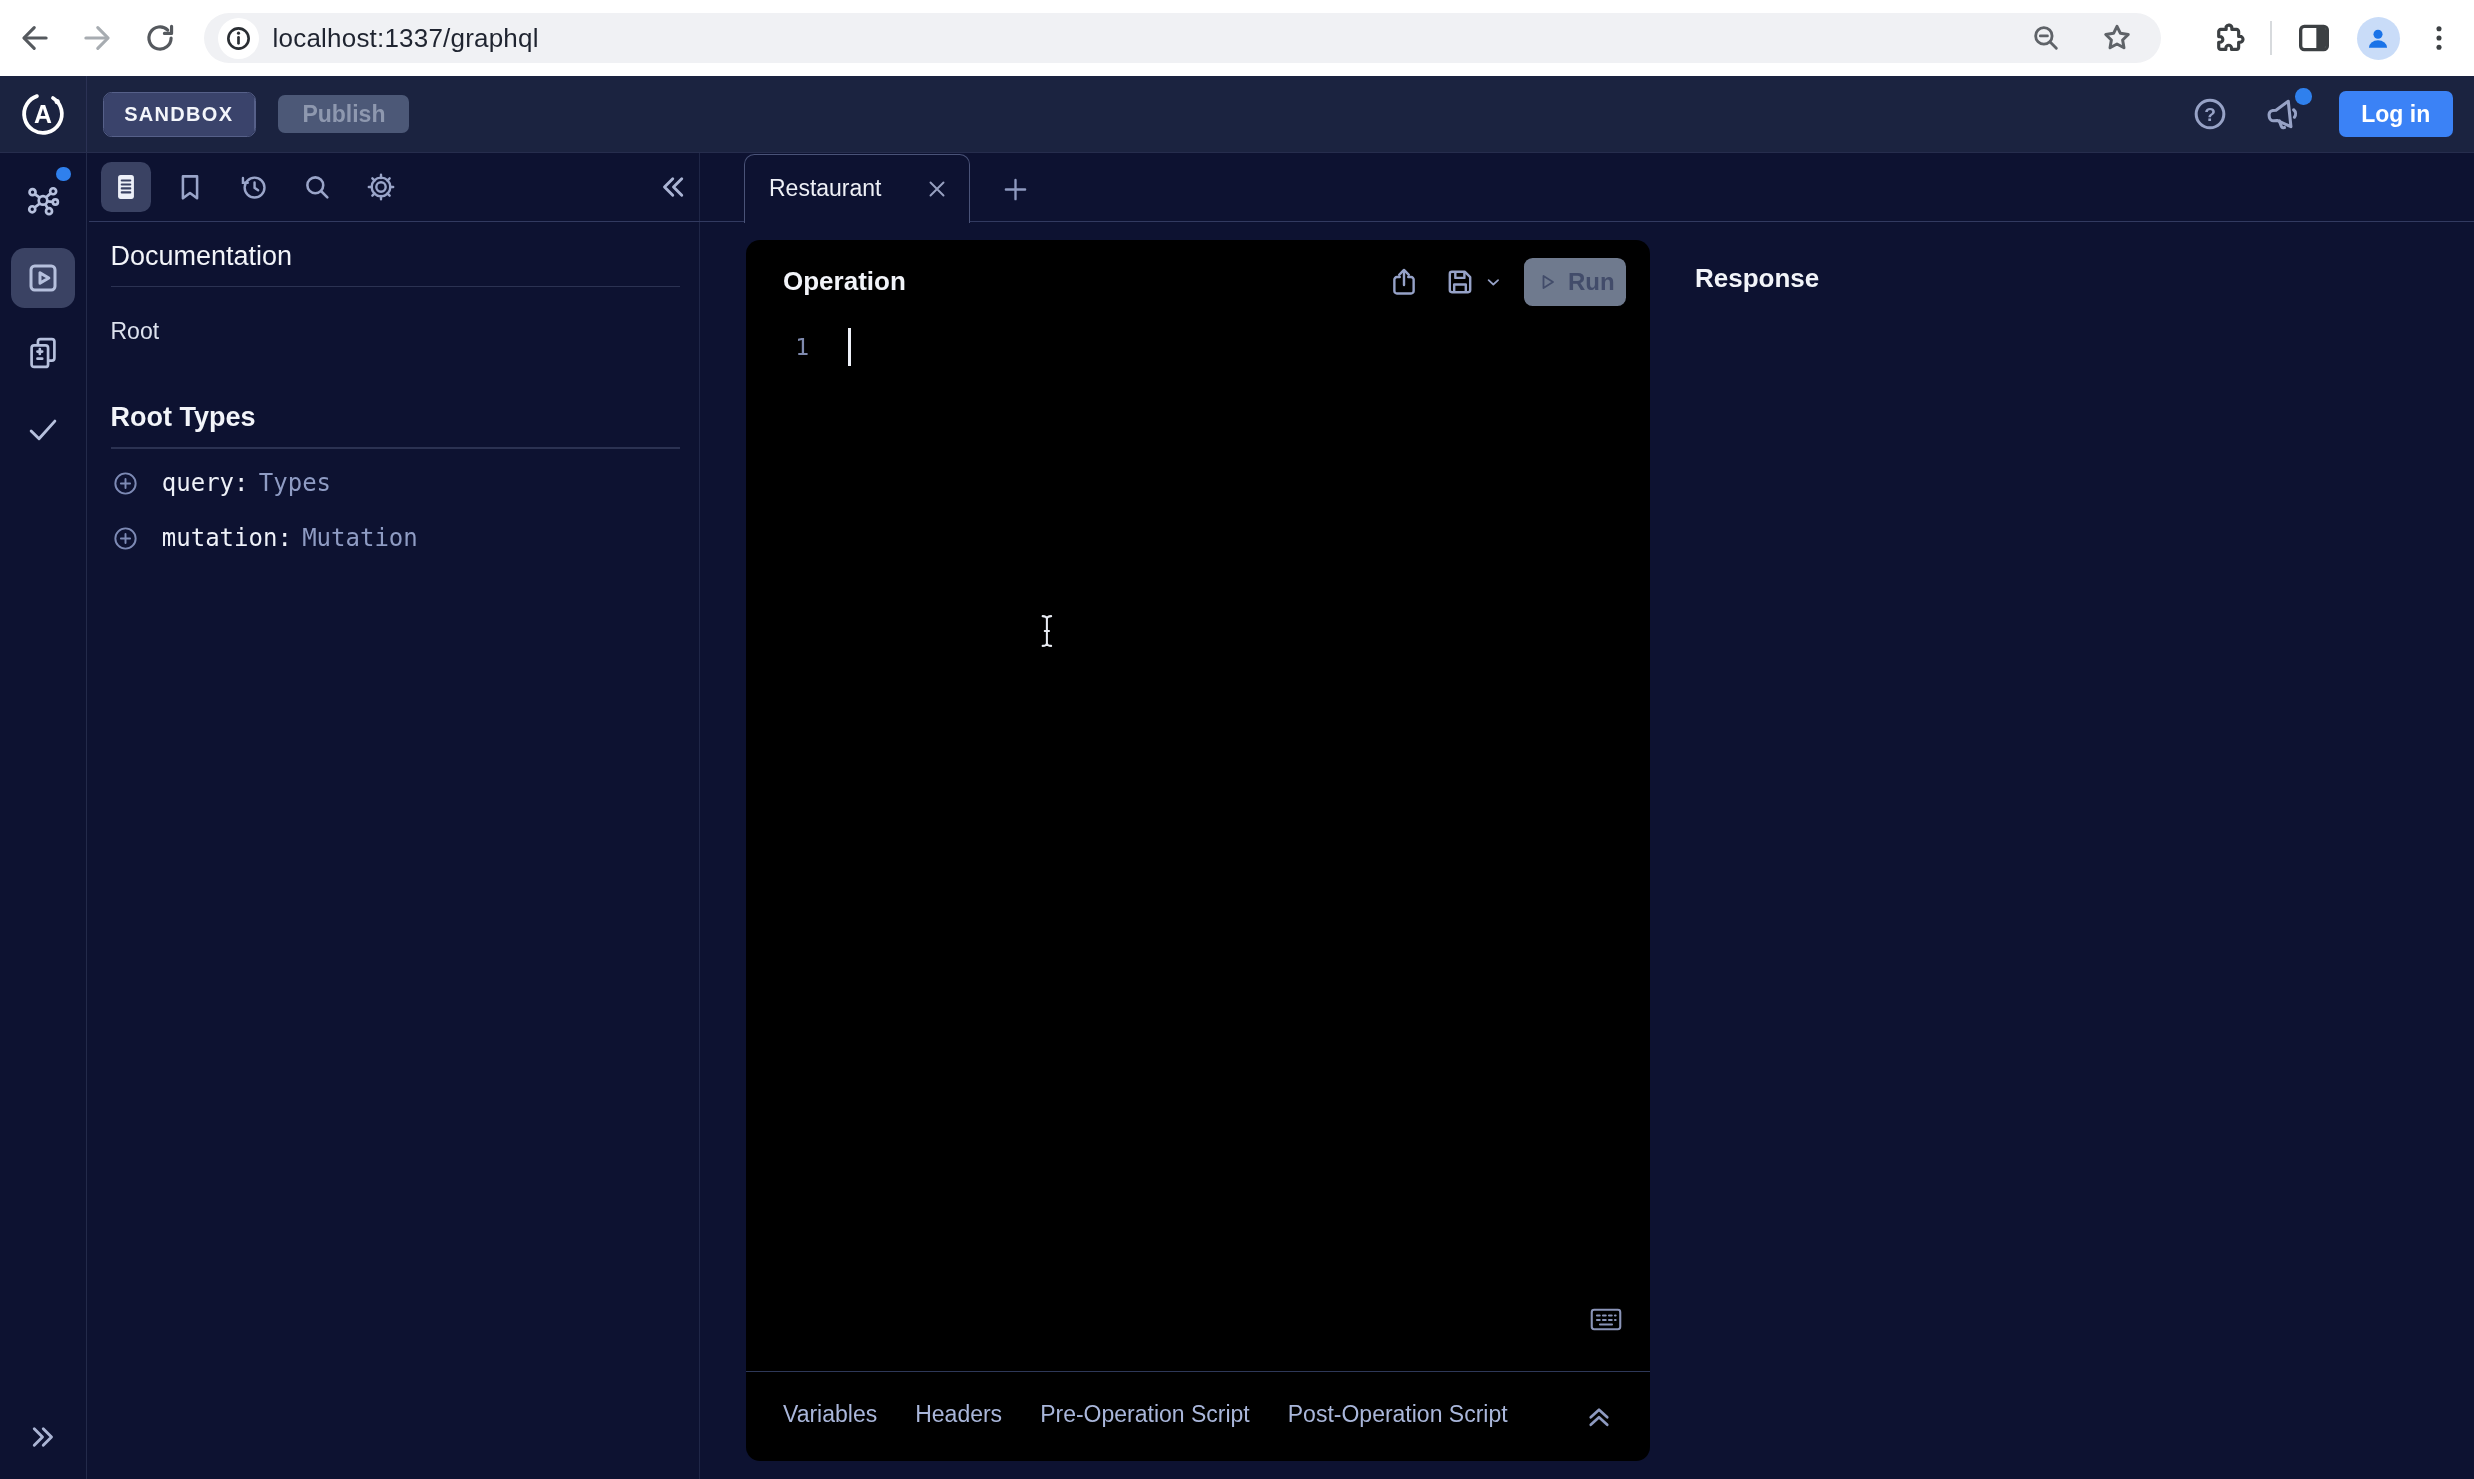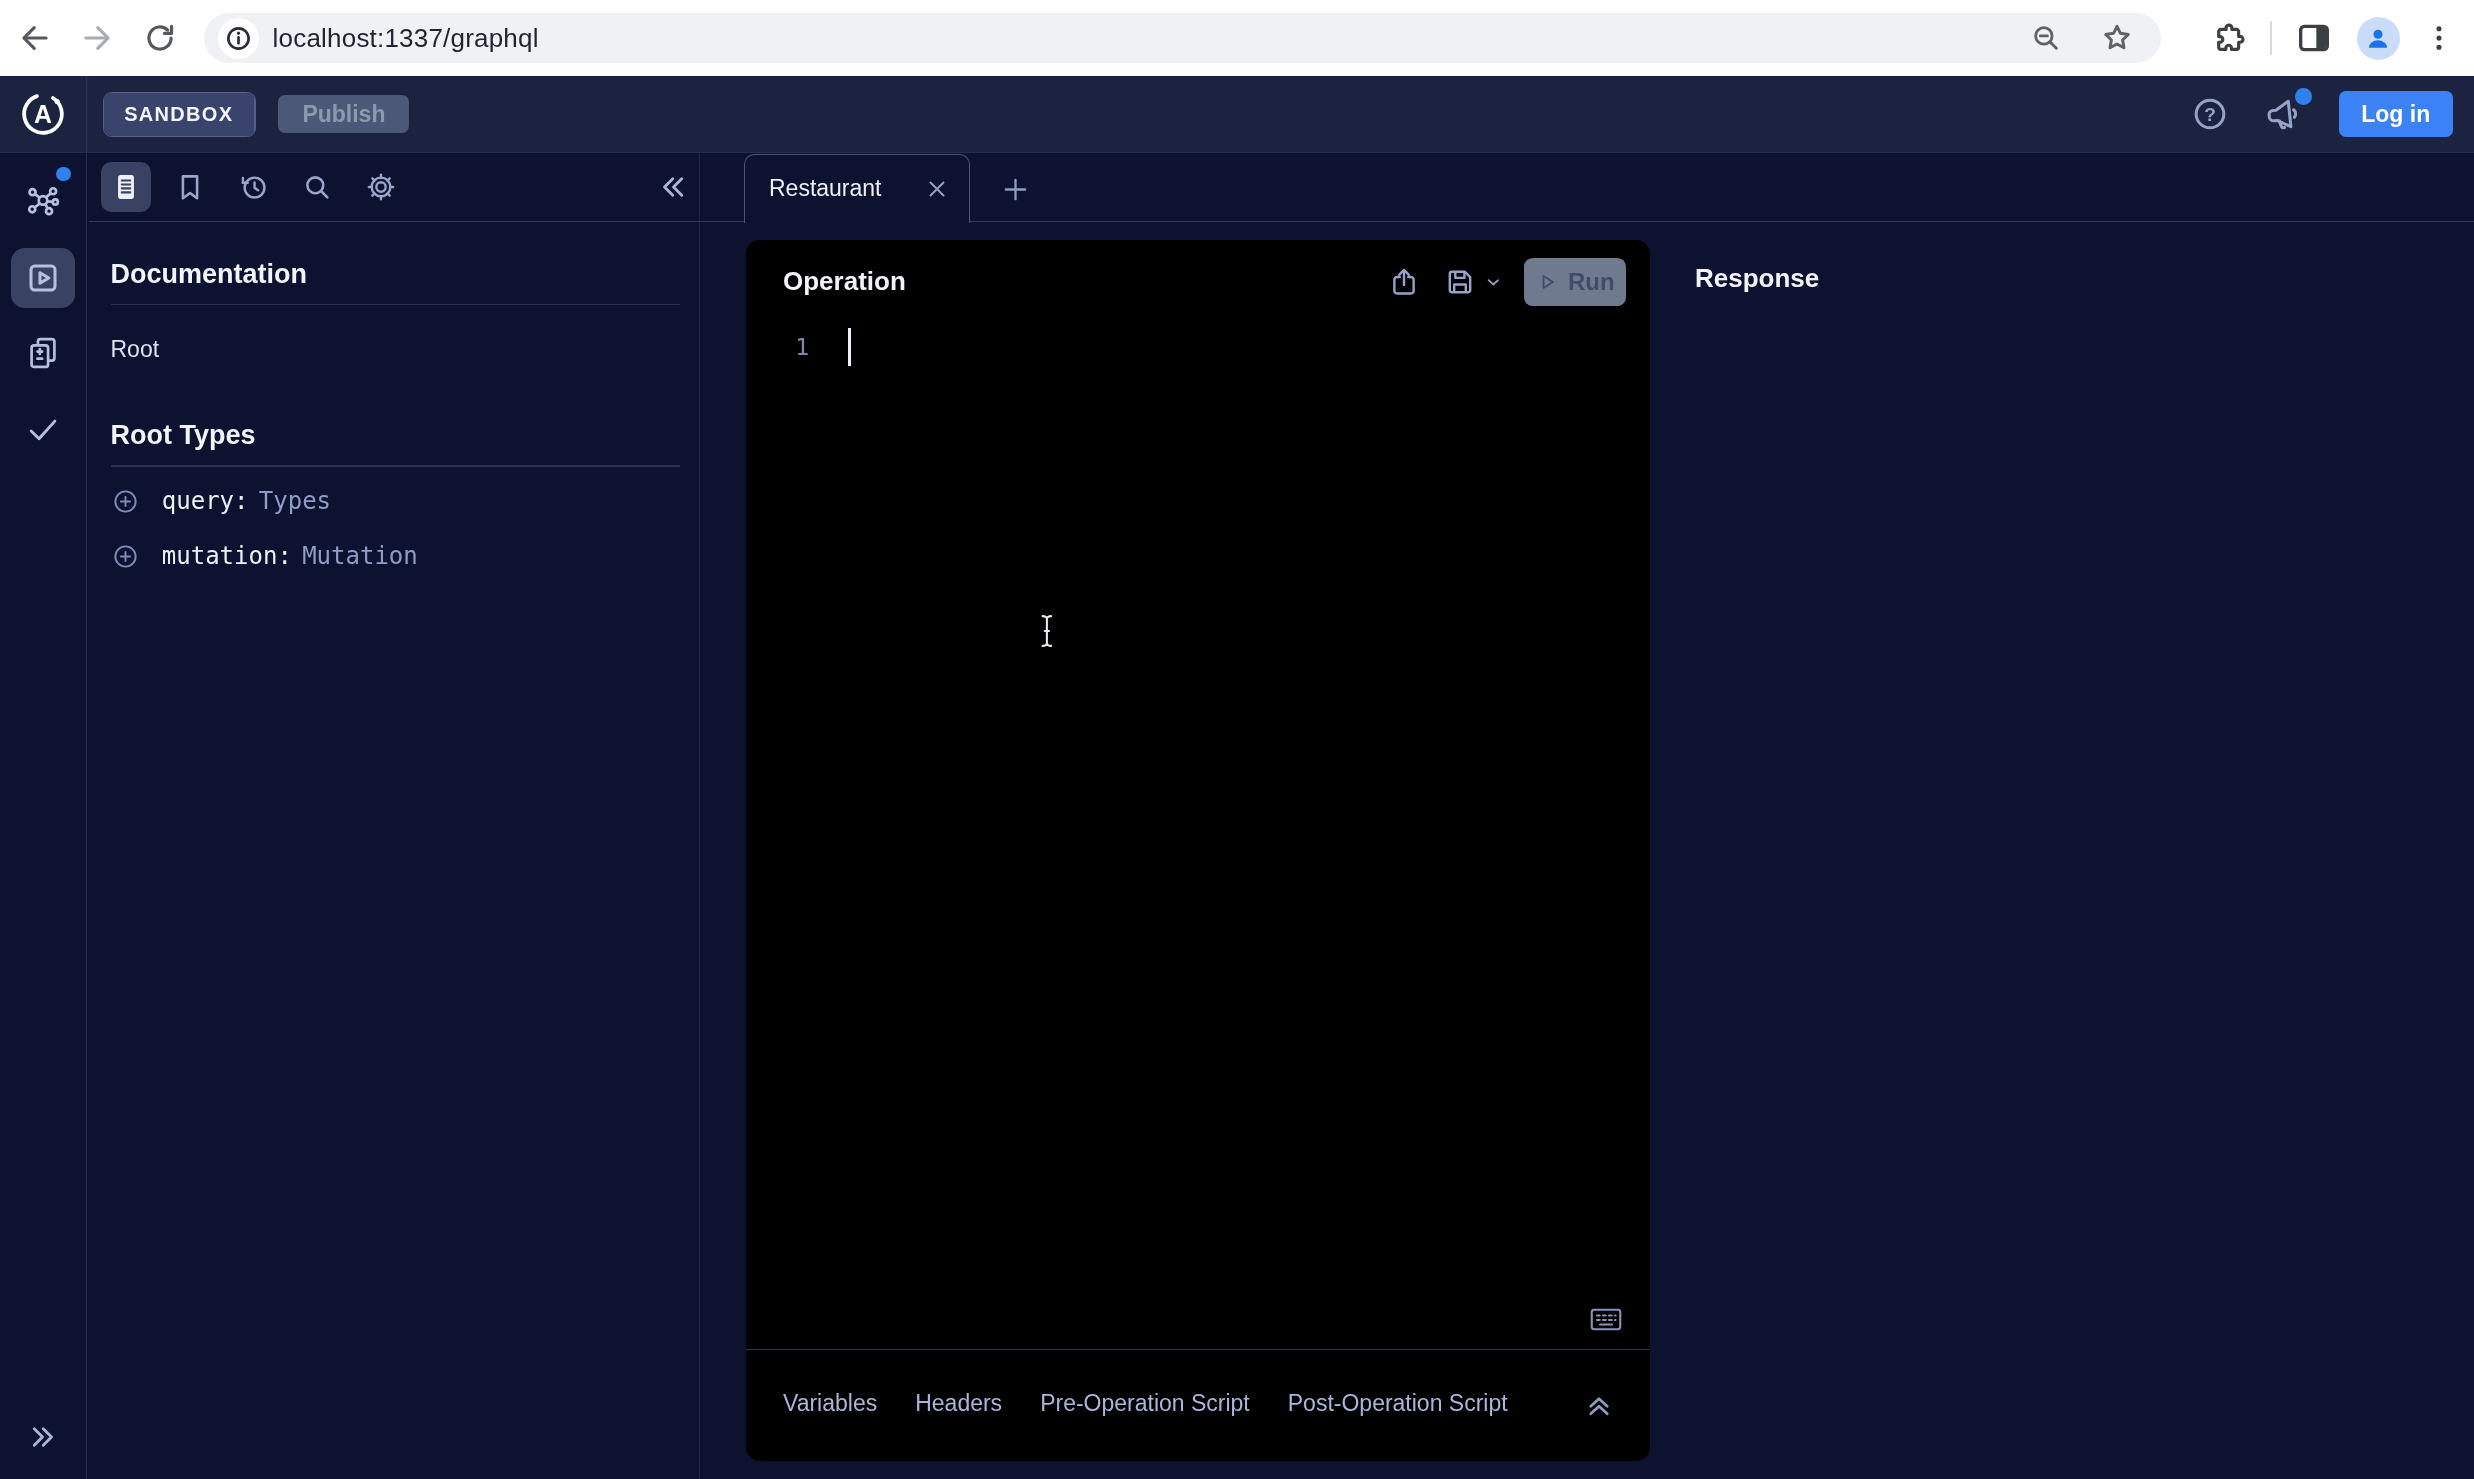--- a/index.html
+++ b/index.html
@@ -57,21 +57,21 @@
   .rail-dot { position:absolute; left:66px; top:6.9px; width:14.6px; height:14.6px; border-radius:50%; background:#2f80ed; }
   .rail-expand { position:absolute; bottom:24px; left:0; width:87px; display:flex; justify-content:center; color:#aab4d4; }
 
   
   .docs { position:absolute; left:89px; top:0; width:611px; height:100%; border-right:1.7px solid #1f2647; }
   .docs-toolbar { height:69px; border-bottom:1.7px solid #323a60; display:flex; align-items:center; padding-left:12px; gap:13.8px; }
   .docs-tb-btn { width:50px; height:50px; border-radius:10.3px; display:flex; align-items:center; justify-content:center; color:#9aa5c9; }
   .docs-tb-btn.active { background:#3a4263; color:#edf0f8; }
   .docs-collapse { margin-left:auto; margin-right:8.6px; color:#aab4d4; }
   .docs-body { padding:0 19px 0 21.5px; }
-  .docs-title { margin-top:37px; font-size:27px; font-weight:bold; color:#f2f4f9; }
+  .docs-title { margin-top:19px; font-size:27px; font-weight:normal; color:#f2f4f9; }
   .docs-hr { margin-top:13.8px; height:1.7px; background:#2b3252; }
   .docs-root { margin-top:31px; font-size:23px; color:#dde2ee; }
   .docs-section-title { margin-top:57px; font-size:27px; font-weight:bold; color:#f2f4f9; }
   .field-rows { margin-top:19px; display:flex; flex-direction:column; gap:24px; }
   .field-row { display:flex; align-items:center; gap:10.3px; height:31px; }
   .field-plus { color:#7d8ab5; }
   .field-name { font-family:"DejaVu Sans Mono", monospace; font-size:24px; color:#eef1f8; margin-left:12px; }
   .field-type { font-family:"DejaVu Sans Mono", monospace; font-size:24px; color:#8f9cc4; }
 
   
@@ -90,21 +90,21 @@
   .op-title { font-size:26px; font-weight:bold; color:#f2f4f9; margin-right:auto; }
   .op-icons { display:flex; align-items:center; gap:22.4px; color:#96a2c8; }
   .save-group { display:flex; align-items:center; gap:5.2px; }
   .run-btn { margin-left:20.7px; width:102px; height:48px; background:#6f7a8e; border-radius:8.6px;
     display:flex; align-items:center; justify-content:center; gap:8.6px; color:#424c6a; font-size:24px; font-weight:bold; }
   .editor { position:relative; display:flex; margin-top:3.4px; }
   .gutter { width:63px; text-align:right; font-family:"DejaVu Sans Mono", monospace; font-size:23px; color:#7f8aae; line-height:40px; }
   .caret { margin-left:39px; margin-top:1.7px; width:2.6px; height:38px; background:#eef1f8; }
   .ibeam { position:absolute; left:294px; top:287px; color:#e8ebf2; }
   .kbd-btn { position:absolute; right:26px; bottom:127px; color:#8a94b8; }
-  .op-footer { position:absolute; left:0; right:0; bottom:0; height:112px; border-top:1.7px solid #2e3858;
+  .op-footer { position:absolute; left:0; right:0; bottom:0; height:90px; border-top:1.7px solid #2e3858;
     display:flex; align-items:center; padding:0 33px 4px 37px; gap:38px;margin-top:48px; }
   .footer-tab { font-size:23px; color:#a9b6da; }
   .footer-collapse { margin-left:auto; color:#8e9ac0; }
 
   .response { position:absolute; left:951px; right:0; top:16.4px; bottom:0; padding:23px 0 0 45px; }
   .response-title { font-size:26px; font-weight:bold; color:#f2f4f9; }
 </style>
 </head>
 <body>
 

